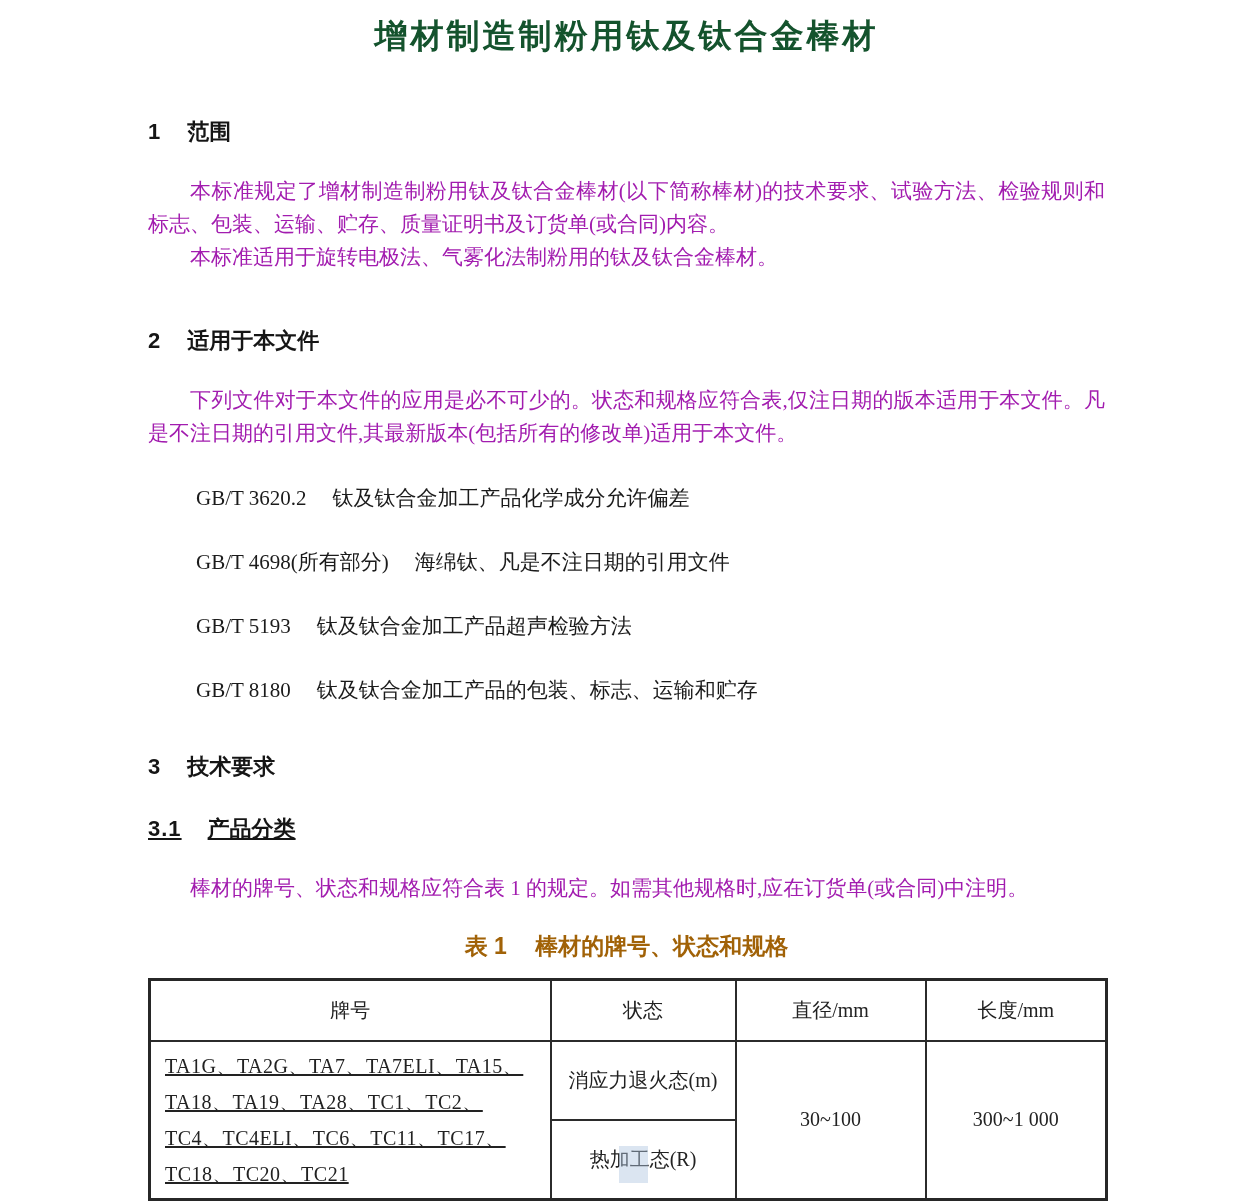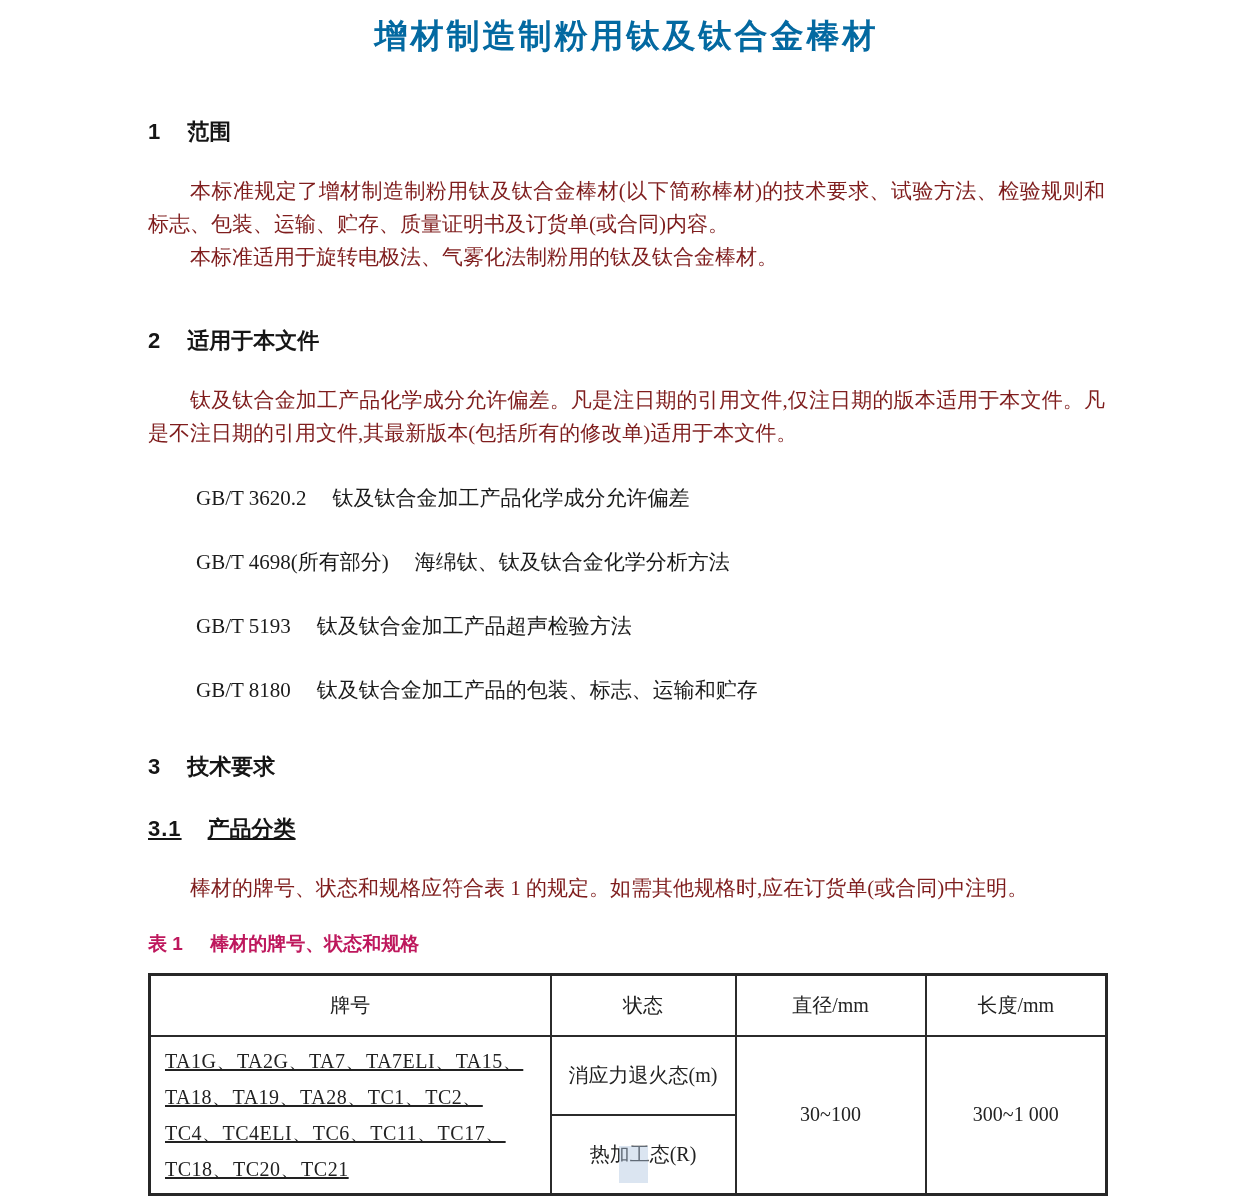--- a/index.html
+++ b/index.html
@@ -16,55 +16,56 @@
     padding-right: 135px;
   }
   
   .doc-title {
     margin-top: 14px;
     text-align: center;
     font-family: "Liberation Sans", sans-serif;
     font-weight: bold;
     font-size: 33px;
     letter-spacing: 3px;
-    color: #0369a1;
+    color: #14532d;
   }
   
   .h2 {
     display: flex;
     align-items: baseline;
     font-family: "Liberation Sans", sans-serif;
     font-weight: bold;
     font-size: 22px;
     color: #151515;
   }
   .h2 .num { margin-right: 26px; letter-spacing: 1px; }
   
   .para {
     font-size: 21px;
     line-height: 33px;
     text-align: justify;
-    color: #7f1d1d;
+    color: #a21caf;
   }
   .indent { text-indent: 2em; }
   
   .ref {
     font-size: 21px;
     line-height: 32px;
     text-indent: 48px;
     text-align: justify;
     margin-top: 32px;
   }
   .ref-title { margin-left: 26px; white-space: pre-wrap; }
   
   .tbl-caption {
+    text-align: center;
     font-family: "Liberation Sans", sans-serif;
     font-weight: bold;
-    font-size: 19px;
-    color: #be185d;
+    font-size: 23px;
+    color: #a16207;
   }
   .tbl-caption .cap-label { margin-right: 22px; }
   
   table.t1 {
     border-collapse: collapse;
     table-layout: fixed;
     width: 957px;
     border: 3px solid #272727;
     font-family: "Liberation Serif", serif;
   }
@@ -122,25 +123,25 @@
     <span class="num">1</span>
     <span>范围</span>
   </div>
   <p class="para indent mt-para1">本标准规定了增材制造制粉用钛及钛合金棒材(以下简称棒材)的技术要求、试验方法、检验规则和标志、包装、运输、贮存、质量证明书及订货单(或合同)内容。</p>
   <p class="para indent">本标准适用于旋转电极法、气雾化法制粉用的钛及钛合金棒材。</p>
 
   <div class="h2 mt-sec2">
     <span class="num">2</span>
     <span>适用于本文件</span>
   </div>
-  <p class="para indent mt-intro">钛及钛合金加工产品化学成分允许偏差。凡是注日期的引用文件,仅注日期的版本适用于本文件。凡是不注日期的引用文件,其最新版本(包括所有的修改单)适用于本文件。</p>
+  <p class="para indent mt-intro">下列文件对于本文件的应用是必不可少的。状态和规格应符合表,仅注日期的版本适用于本文件。凡是不注日期的引用文件,其最新版本(包括所有的修改单)适用于本文件。</p>
 
   <div class="mt-refs">
     <p class="ref"><span class="ref-code">GB/T 3620.2</span><span class="ref-title">钛及钛合金加工产品化学成分允许偏差</span></p>
-    <p class="ref"><span class="ref-code">GB/T 4698(所有部分)</span><span class="ref-title">海绵钛、钛及钛合金化学分析方法</span></p>
+    <p class="ref"><span class="ref-code">GB/T 4698(所有部分)</span><span class="ref-title">海绵钛、凡是不注日期的引用文件</span></p>
     <p class="ref"><span class="ref-code">GB/T 5193</span><span class="ref-title">钛及钛合金加工产品超声检验方法</span></p>
     <p class="ref"><span class="ref-code">GB/T 8180</span><span class="ref-title">钛及钛合金加工产品的包装、标志、运输和贮存</span></p>
   </div>
 
   <div class="h2 mt-sec3">
     <span class="num">3</span>
     <span>技术要求</span>
   </div>
 
   <div class="h2 mt-s31">

